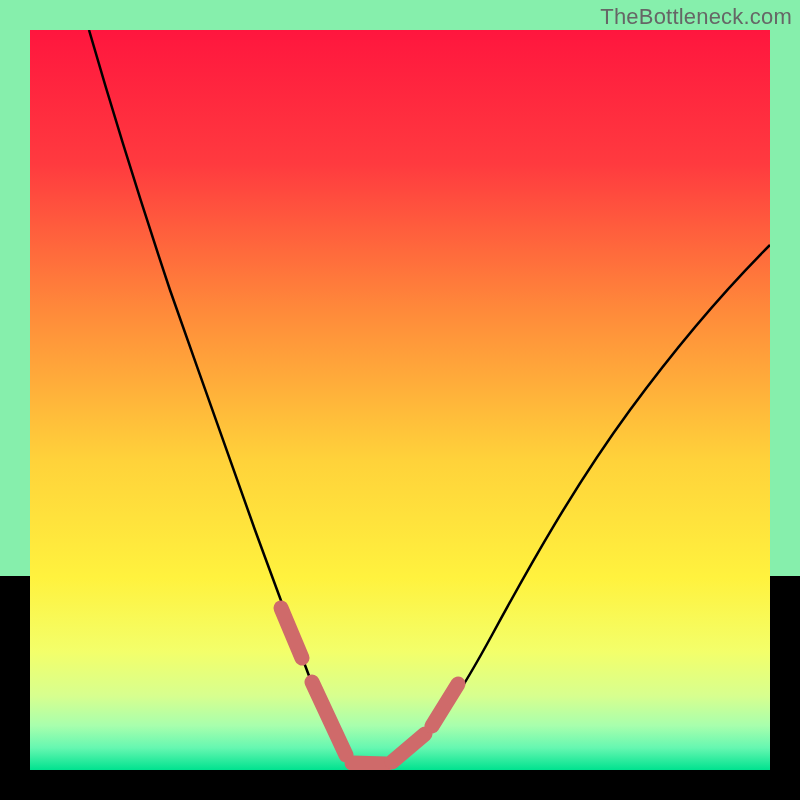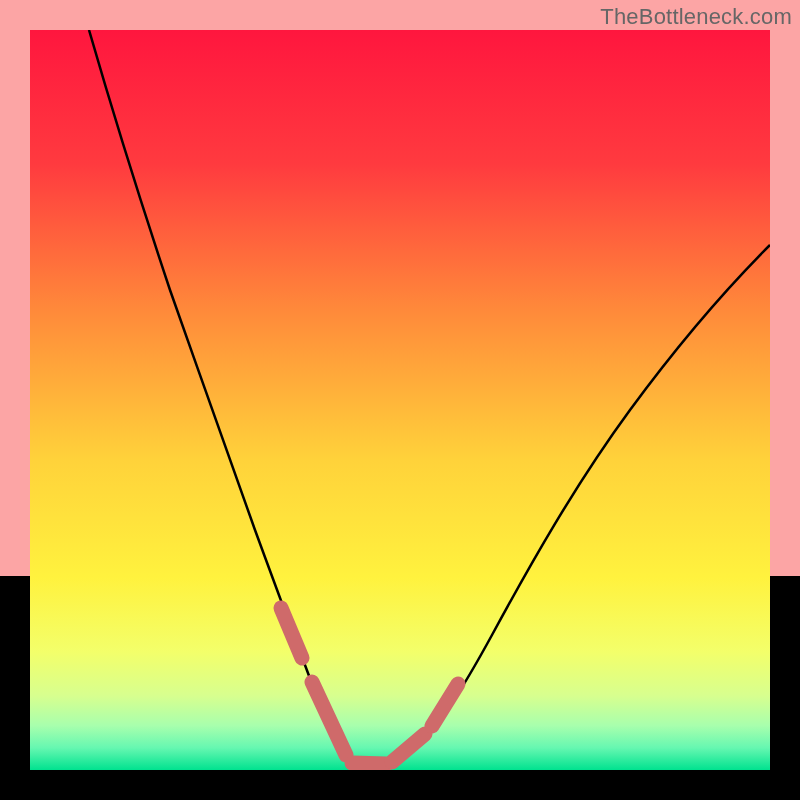--- a/index.html
+++ b/index.html
@@ -8,21 +8,21 @@
     width: 800px;
     height: 800px;
     overflow: hidden;
     background: #000;
     font-family: Arial, Helvetica, sans-serif;
   }
   .frame {
     position: absolute;
     left: 0; top: 0;
     width: 800px; height: 576px;
-    background: #fca5a5;
+    background: #86efac;
     text-decoration: underline;
   }
   .plot {
     position: absolute;
     left: 30px;
     top: 30px;
     width: 740px;
     height: 740px;
     overflow: hidden;
   }

